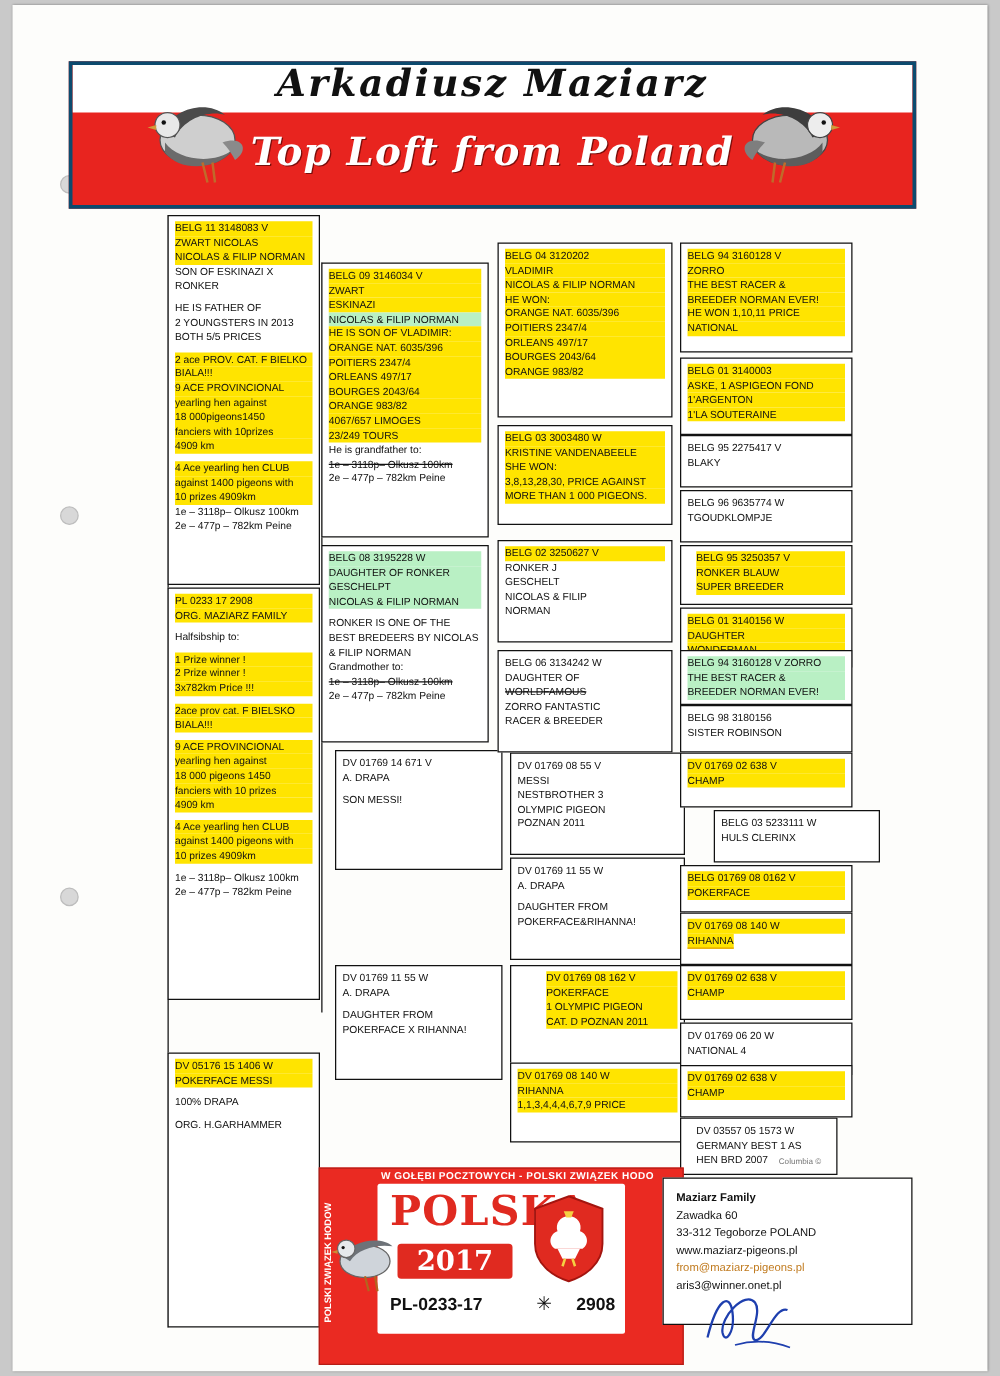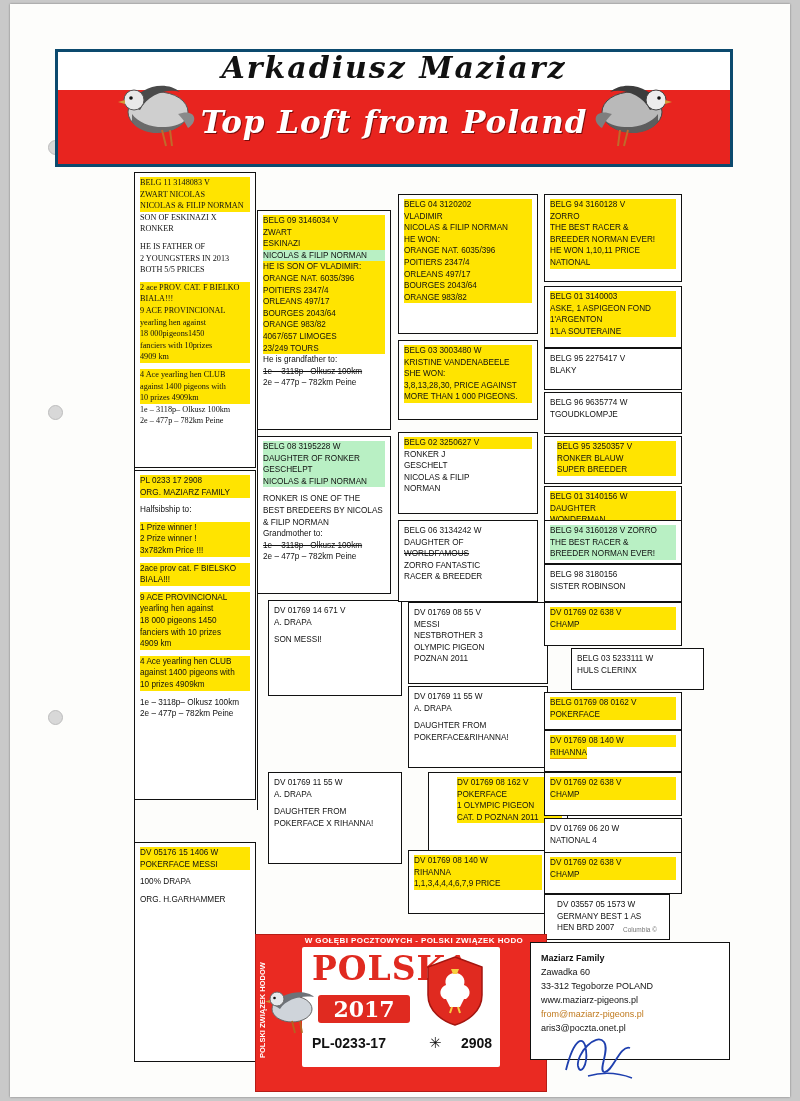--- a/index.html
+++ b/index.html
@@ -172,21 +172,21 @@
         <path d="M26 56 C10 50 4 62 16 70 C20 62 24 58 26 56Z" fill="#7e7e7e"></path>
       </svg>
     </div>
   </div>
 
   <div class="ln-v" style="left:124px;top:168px;height:890px;"></div>
   <div class="ln-h" style="left:124px;top:168px;width:0;"></div>
   <div class="ln-v" style="left:247px;top:206px;height:600px;"></div>
   <div class="ln-h" style="left:247px;top:490px;width:10px;"></div>
 
-  <div class="box" style="left:124px;top:168px;width:122px;height:296px;font-family:Liberation Serif, serif;">
+  <div class="box" style="left:124px;top:168px;width:122px;height:296px;">
     <div class="ln hl">BELG 11 3148083  V</div>
     <div class="ln hl">ZWART NICOLAS</div>
     <div class="ln hl">NICOLAS &amp; FILIP NORMAN</div>
     <div class="ln">SON OF ESKINAZI X</div>
     <div class="ln">RONKER</div>
     <div class="sp"></div>
     <div class="ln">HE IS FATHER OF</div>
     <div class="ln">2 YOUNGSTERS  IN 2013</div>
     <div class="ln">BOTH 5/5 PRICES</div>
     <div class="sp"></div>
@@ -333,21 +333,21 @@
   </div>
 
   <div class="box" style="left:398px;top:682px;width:140px;height:82px;">
     <div class="ln">DV 01769 11 55 W</div>
     <div class="ln">A. DRAPA</div>
     <div class="sp"></div>
     <div class="ln">DAUGHTER FROM</div>
     <div class="ln">POKERFACE&amp;RIHANNA!</div>
   </div>
 
-  <div class="box" style="left:418px;top:768px;width:140px;height:90px;padding-left:28px;">
+  <div class="box" style="left:398px;top:768px;width:140px;height:90px;padding-left:28px;">
     <div class="ln hl">DV 01769 08 162 V</div>
     <div class="ln hl">POKERFACE</div>
     <div class="ln hl">1 OLYMPIC PIGEON</div>
     <div class="ln hl">CAT. D POZNAN 2011</div>
   </div>
 
   <div class="box" style="left:398px;top:846px;width:140px;height:64px;">
     <div class="ln hl">DV 01769 08 140 W</div>
     <div class="ln hl">RIHANNA</div>
     <div class="ln hl">1,1,3,4,4,4,6,7,9 PRICE</div>
@@ -479,21 +479,21 @@
     <div class="snow">✳</div>
     <div class="ringnum2">2908</div>
   </div>
 
   <div class="addr">
     <div class="b">Maziarz Family</div>
     <div>Zawadka 60</div>
     <div>33-312 Tegoborze   POLAND</div>
     <div>www.maziarz-pigeons.pl</div>
     <div class="mail">from@maziarz-pigeons.pl</div>
-    <div>aris3@poczta.onet.pl</div>
+    <div>aris3@winner.onet.pl</div>
   </div>
 
   <div class="sig">
     <svg width="90" height="60" viewBox="0 0 90 60">
       <path d="M8 46 C16 14 26 10 28 26 C30 42 22 52 20 42 C18 30 38 8 46 18 C52 26 40 46 46 48 C54 50 62 20 72 24" fill="none" stroke="#1e3fae" stroke-width="1.8"></path>
       <path d="M30 52 C44 48 58 48 74 54" fill="none" stroke="#1e3fae" stroke-width="1.4"></path>
     </svg>
   </div>
 
 </div>

